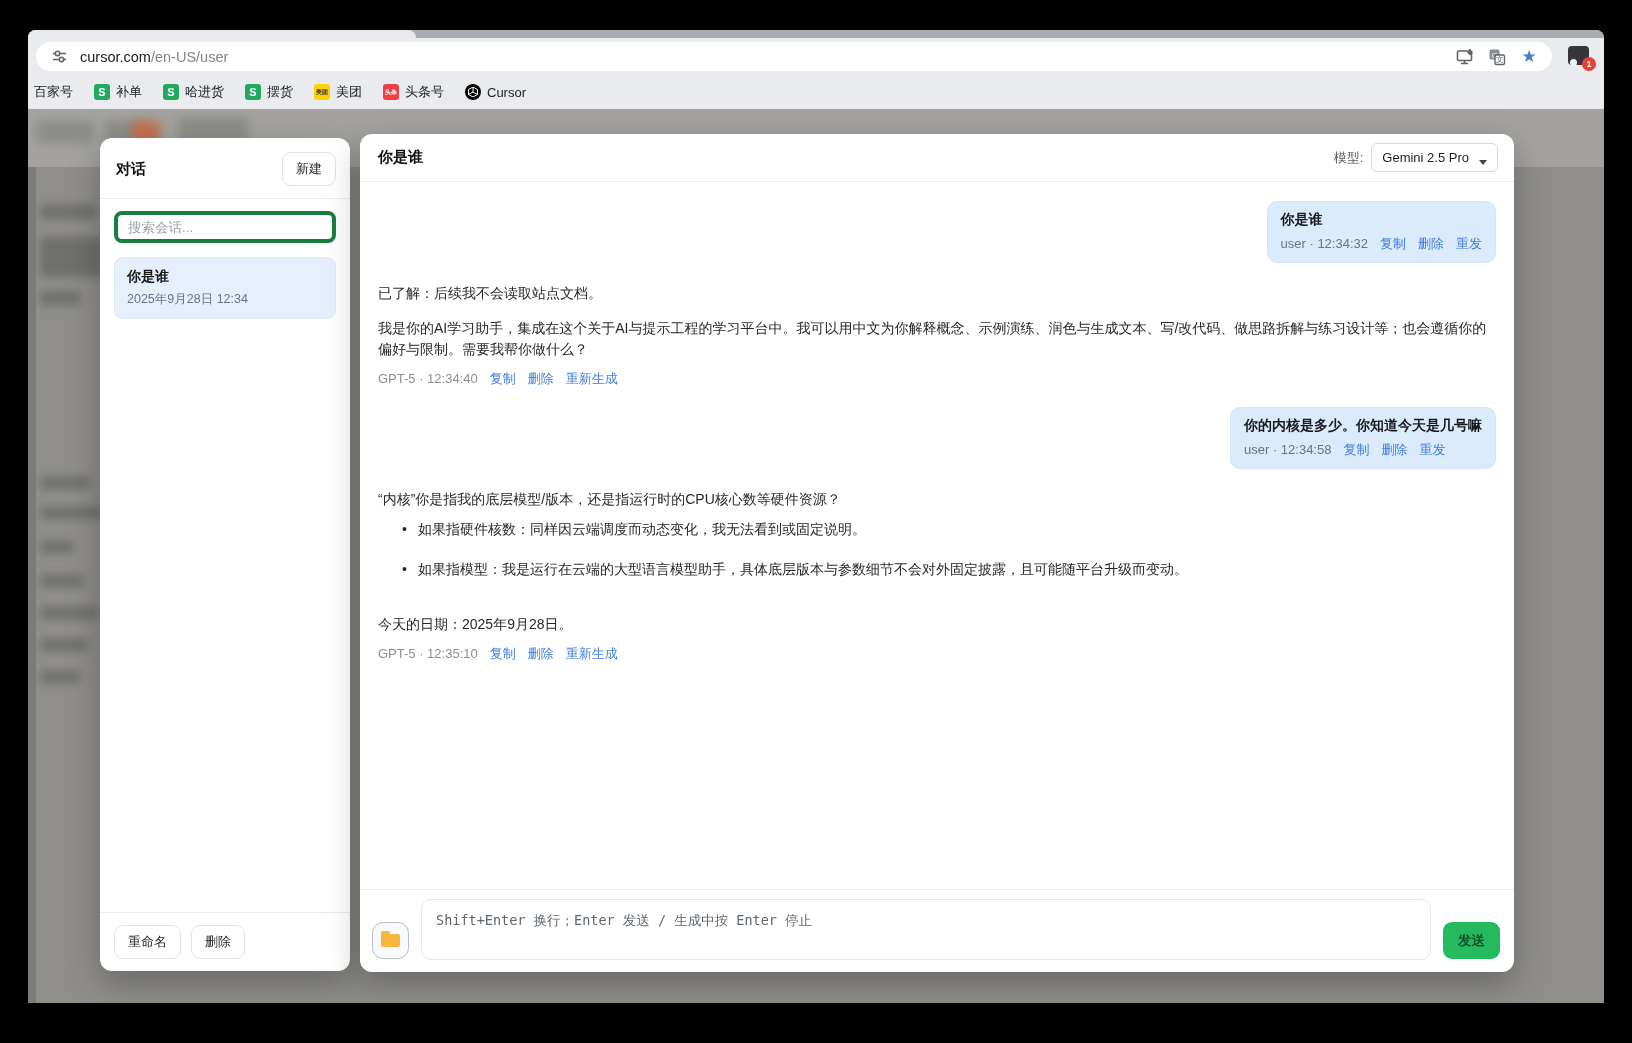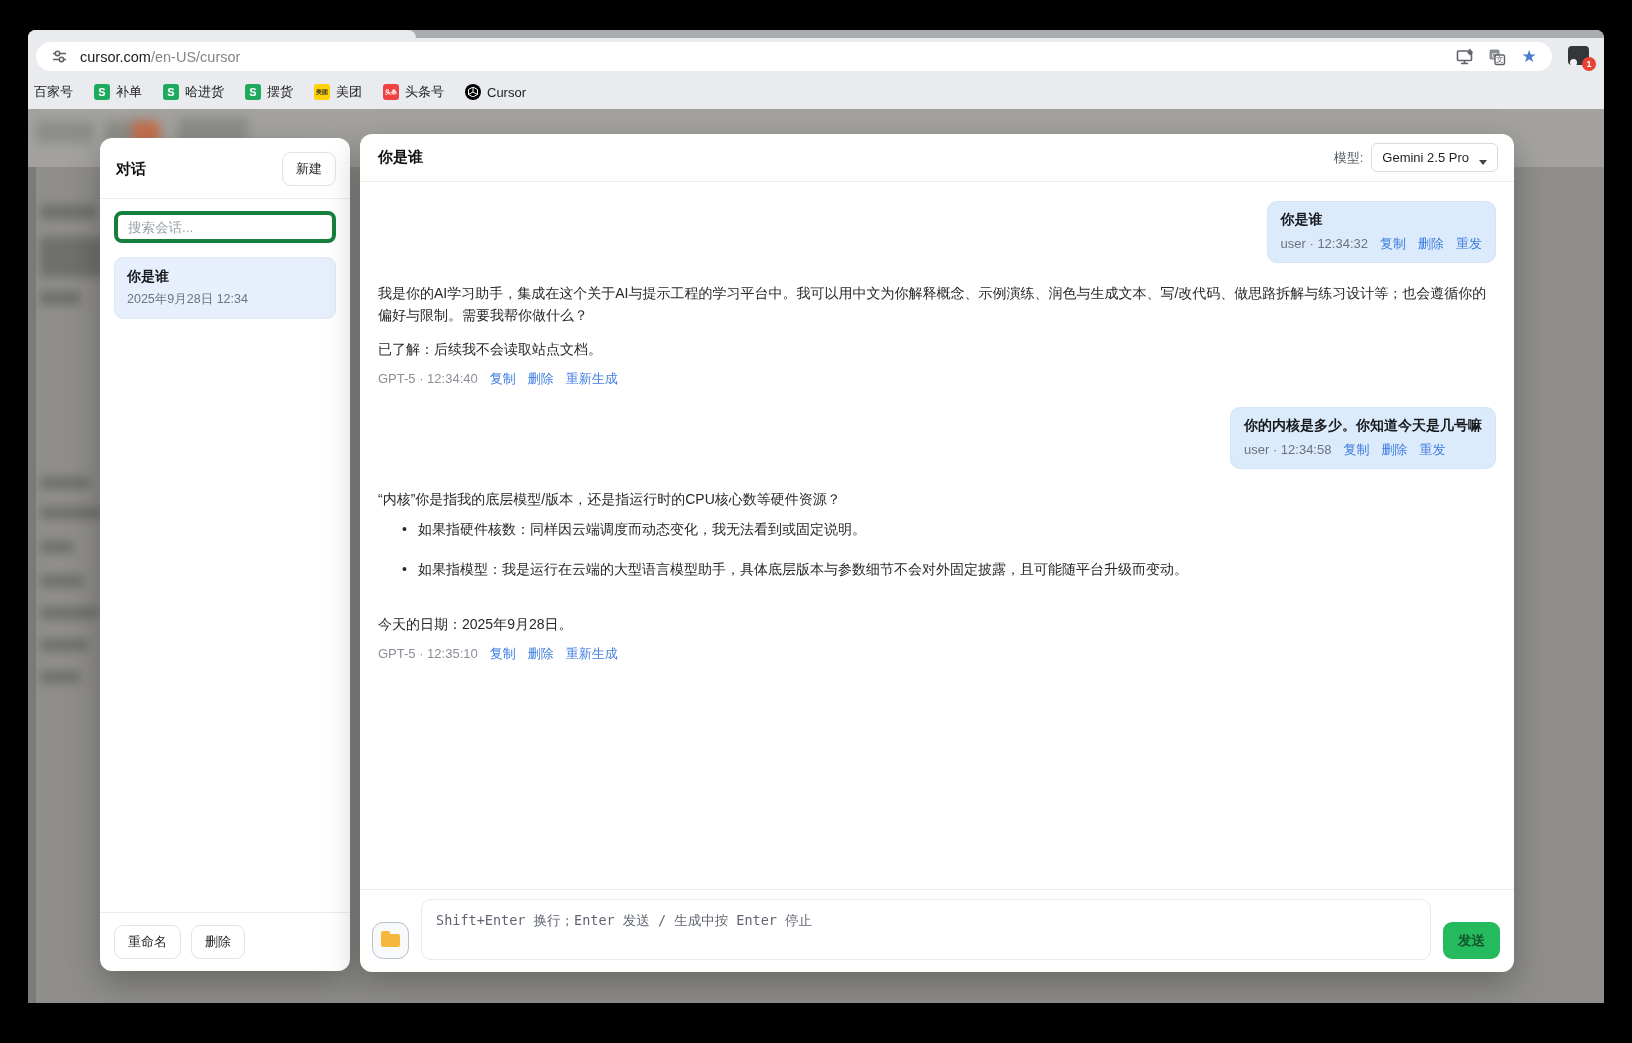--- a/index.html
+++ b/index.html
@@ -126,21 +126,21 @@
     <div class="toolbar">
       <div class="omnibox">
         <span class="ob-ic">
           <svg width="17" height="17" viewBox="0 0 17 17">
             <line x1="2" y1="5.5" x2="15" y2="5.5" stroke="#5f6368" stroke-width="1.6"></line>
             <circle cx="6.5" cy="5.5" r="2.2" fill="#fff" stroke="#5f6368" stroke-width="1.6"></circle>
             <line x1="2" y1="11.5" x2="15" y2="11.5" stroke="#5f6368" stroke-width="1.6"></line>
             <circle cx="10.5" cy="11.5" r="2.2" fill="#fff" stroke="#5f6368" stroke-width="1.6"></circle>
           </svg>
         </span>
-        <span class="urltext"><span>cursor.com</span><span class="path">/en-US/cursor</span></span>
+        <span class="urltext"><span>cursor.com</span><span class="path">/en-US/user</span></span>
         <span class="ob-spacer"></span>
         <span class="ob-ic">
           <svg width="19" height="17" viewBox="0 0 19 17">
             <rect x="1.5" y="3" width="14" height="9.5" rx="1" fill="none" stroke="#5f6368" stroke-width="1.6"></rect>
             <line x1="5" y1="15.5" x2="12" y2="15.5" stroke="#5f6368" stroke-width="1.6"></line>
             <line x1="8.5" y1="13" x2="8.5" y2="15.5" stroke="#5f6368" stroke-width="1.6"></line>
             <path d="M14 1 v5 M11.6 3.8 L14 6.4 L16.4 3.8" fill="none" stroke="#5f6368" stroke-width="1.6"></path>
           </svg>
         </span>
         <span class="ob-ic">
@@ -244,22 +244,22 @@
         </div>
 
         <div class="messages">
 
           <div class="bubble mt18">
             <div class="bubble-text">你是谁</div>
             <div class="msg-meta"><span class="who">user · 12:34:32</span><a class="alink">复制</a><a class="alink">删除</a><a class="alink">重发</a></div>
           </div>
 
           <div class="assistant">
+            <p>已了解：后续我不会读取站点文档。</p>
             <p>我是你的AI学习助手，集成在这个关于AI与提示工程的学习平台中。我可以用中文为你解释概念、示例演练、润色与生成文本、写/改代码、做思路拆解与练习设计等；也会遵循你的偏好与限制。需要我帮你做什么？</p>
-            <p>已了解：后续我不会读取站点文档。</p>
             <div class="msg-meta meta-row"><span>GPT-5 · 12:34:40</span><a class="alink">复制</a><a class="alink">删除</a><a class="alink">重新生成</a></div>
           </div>
 
           <div class="bubble mt18">
             <div class="bubble-text">你的内核是多少。你知道今天是几号嘛</div>
             <div class="msg-meta"><span class="who">user · 12:34:58</span><a class="alink">复制</a><a class="alink">删除</a><a class="alink">重发</a></div>
           </div>
 
           <div class="assistant">
             <p>“内核”你是指我的底层模型/版本，还是指运行时的CPU核心数等硬件资源？</p>

